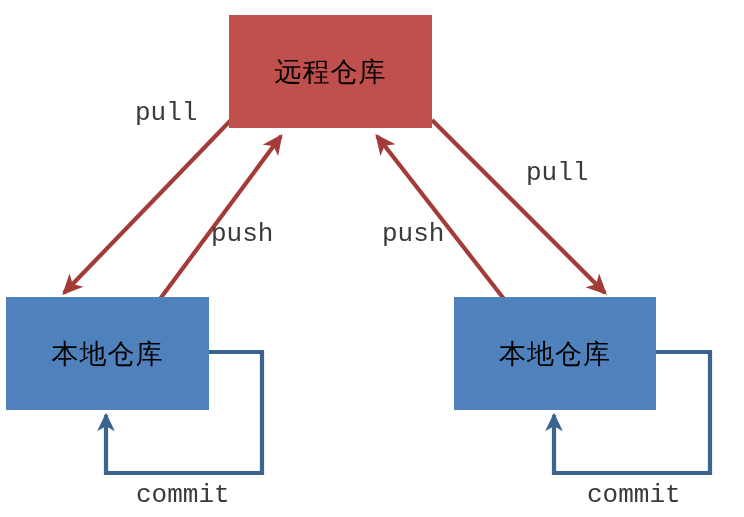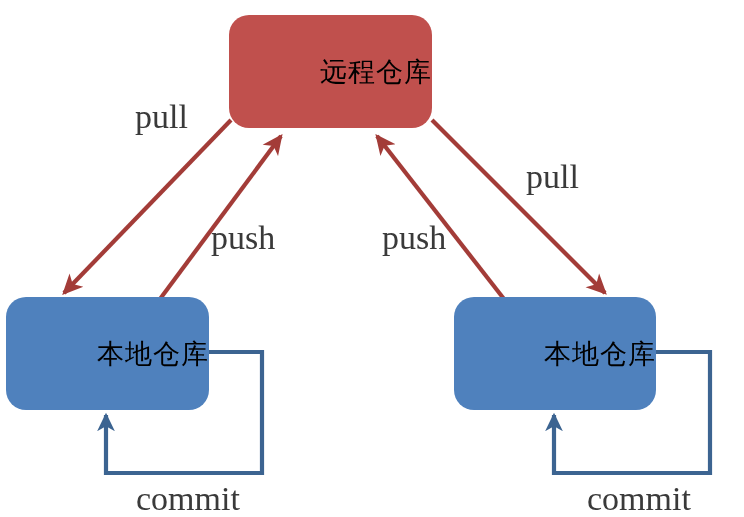--- a/index.html
+++ b/index.html
@@ -18,28 +18,27 @@
     position: absolute;
     left: 0;
     top: 0;
     width: 744px;
     height: 517px;
   }
   .node {
     position: absolute;
     display: flex;
     align-items: center;
-    justify-content: flex-end;
+    justify-content: center;
     color: #000000;
     font-size: 27px;
     line-height: 1;
     letter-spacing: 1px;
     white-space: nowrap;
     font-family: "DejaVu Sans", "Liberation Sans", sans-serif;
-    border-radius: 20px;
   }
   #node-remote {
     left: 229px;
     top: 15px;
     width: 203px;
     height: 113px;
     background: #C0504D;
   }
   #node-local-left {
     left: 6px;
@@ -51,24 +50,24 @@
   #node-local-right {
     left: 454px;
     top: 297px;
     width: 202px;
     height: 113px;
     background: #4F81BD;
   }
   .edge-label {
     position: absolute;
     color: #3A3A3A;
-    font-size: 34px;
+    font-size: 26px;
     line-height: 1;
     white-space: nowrap;
-    font-family: Liberation Serif, serif;
+    font-family: Liberation Mono, monospace;
   }
   #label-pull-left  { left: 135px; top: 100px; }
   #label-push-left  { left: 211px; top: 221px; }
   #label-push-right { left: 382px; top: 221px; }
   #label-pull-right { left: 526px; top: 160px; }
   #label-commit-left  { left: 136px; top: 482px; }
   #label-commit-right { left: 587px; top: 482px; }
 </style>
 </head>
 <body>

